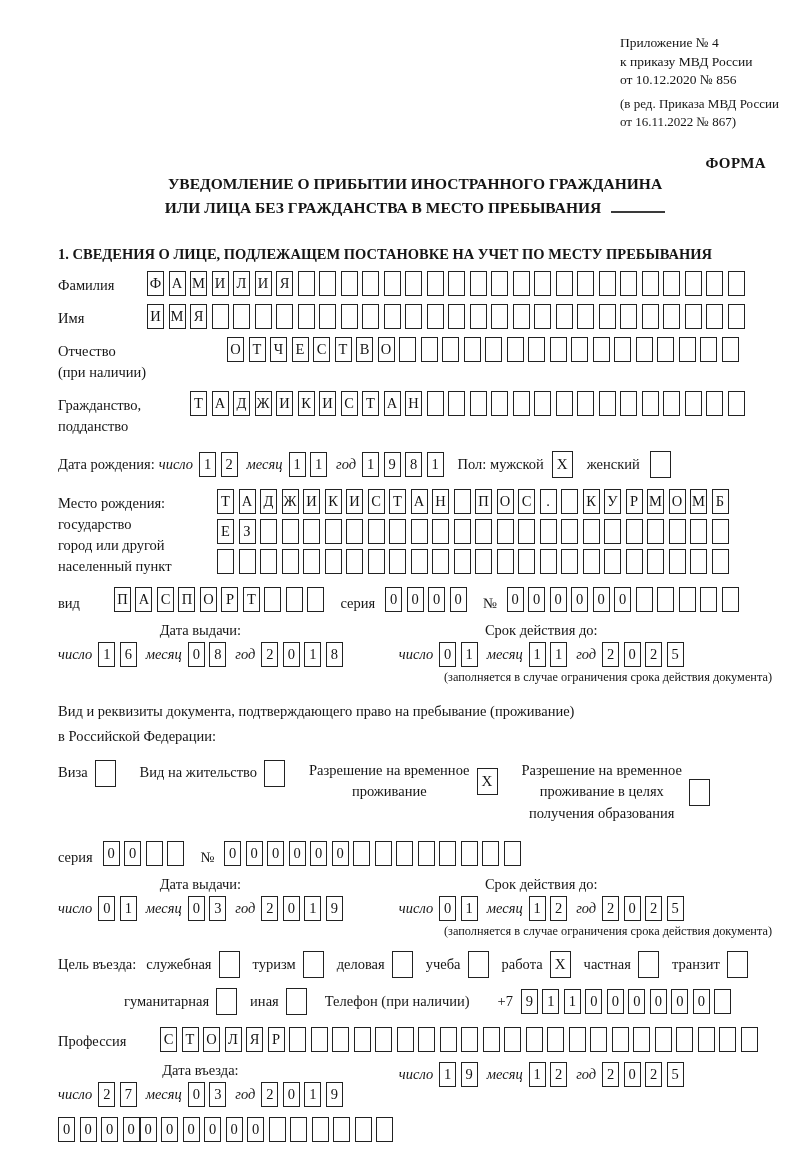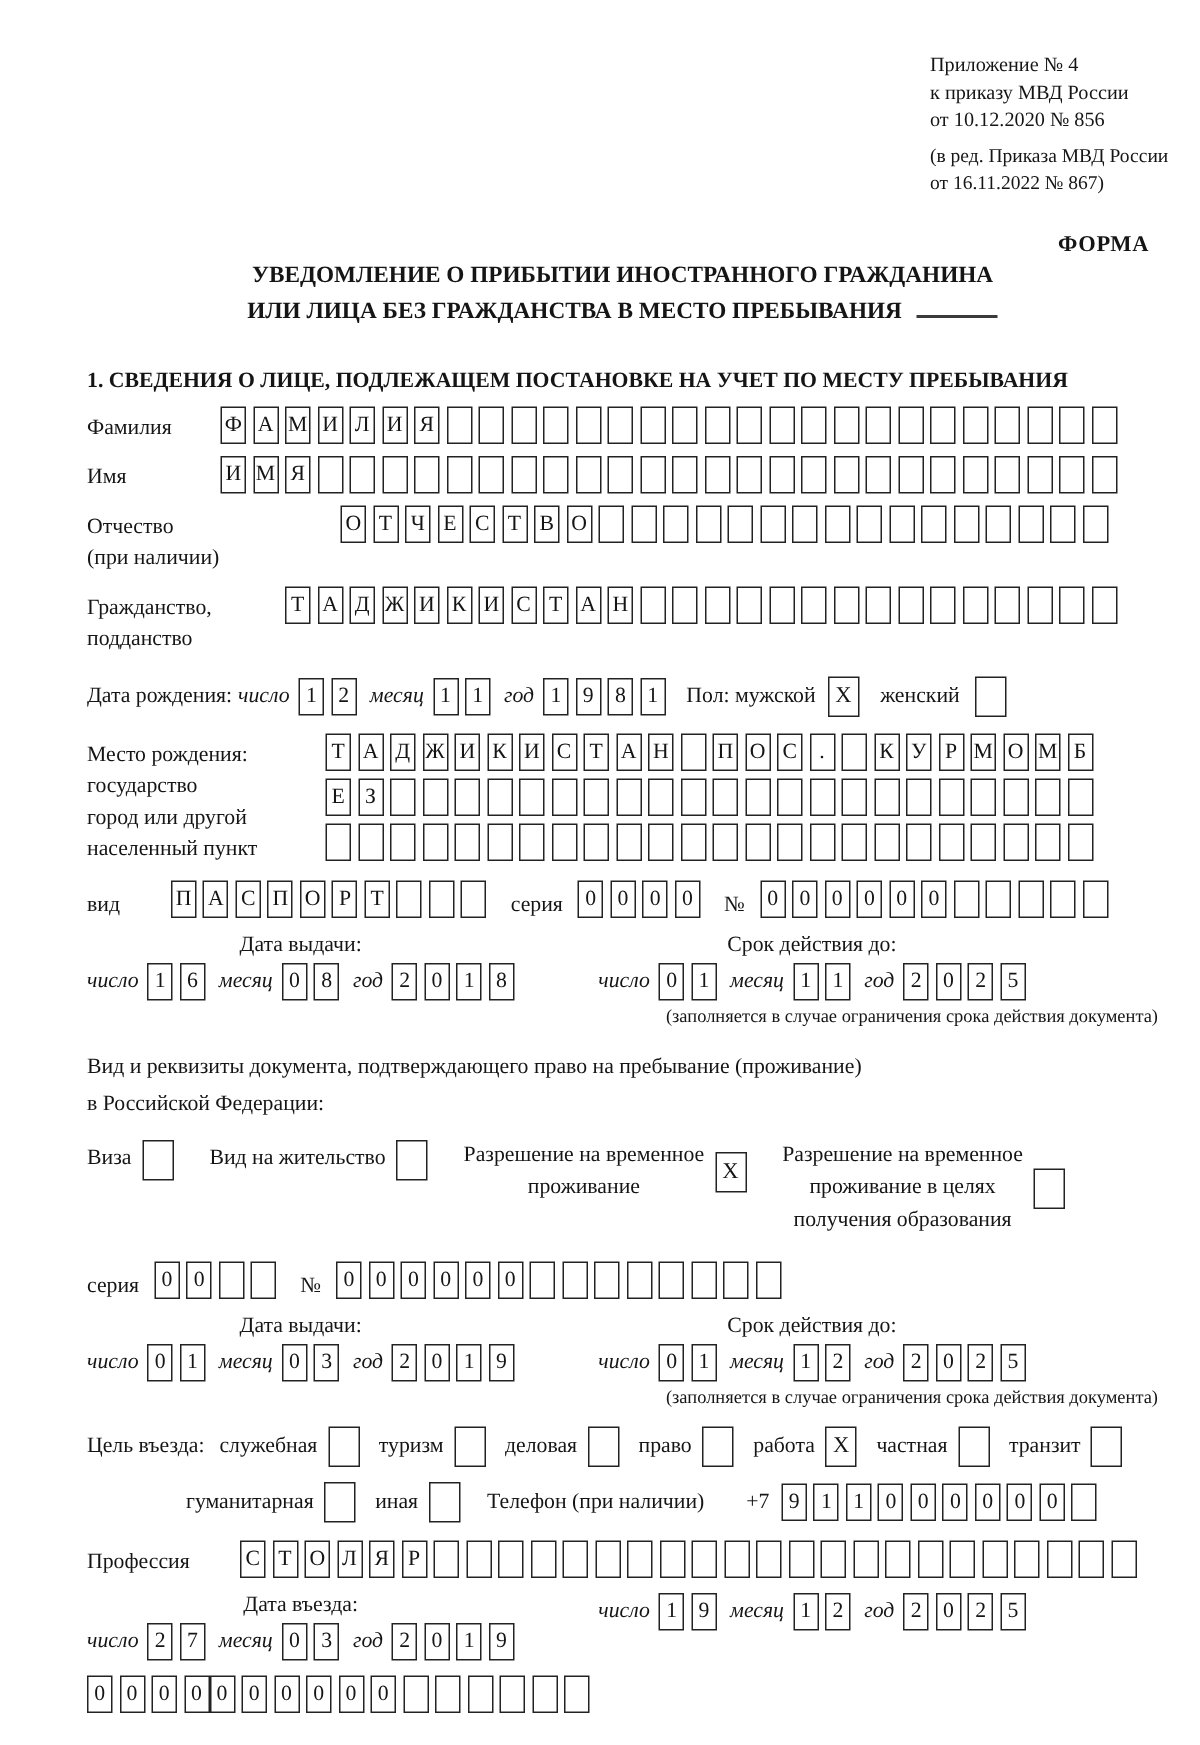--- a/index.html
+++ b/index.html
@@ -575,21 +575,21 @@
         <span class="opt">
           <span class="opt-label">
             <span class="opt-line">деловая</span>
           </span>
           <span class="cells ckcells">
             <span class="cell"></span>
           </span>
         </span>
         <span class="opt">
           <span class="opt-label">
-            <span class="opt-line">право</span>
+            <span class="opt-line">учеба</span>
           </span>
           <span class="cells ckcells">
             <span class="cell"></span>
           </span>
         </span>
         <span class="opt">
           <span class="opt-label">
             <span class="opt-line">работа</span>
           </span>
           <span class="cells ckcells">

